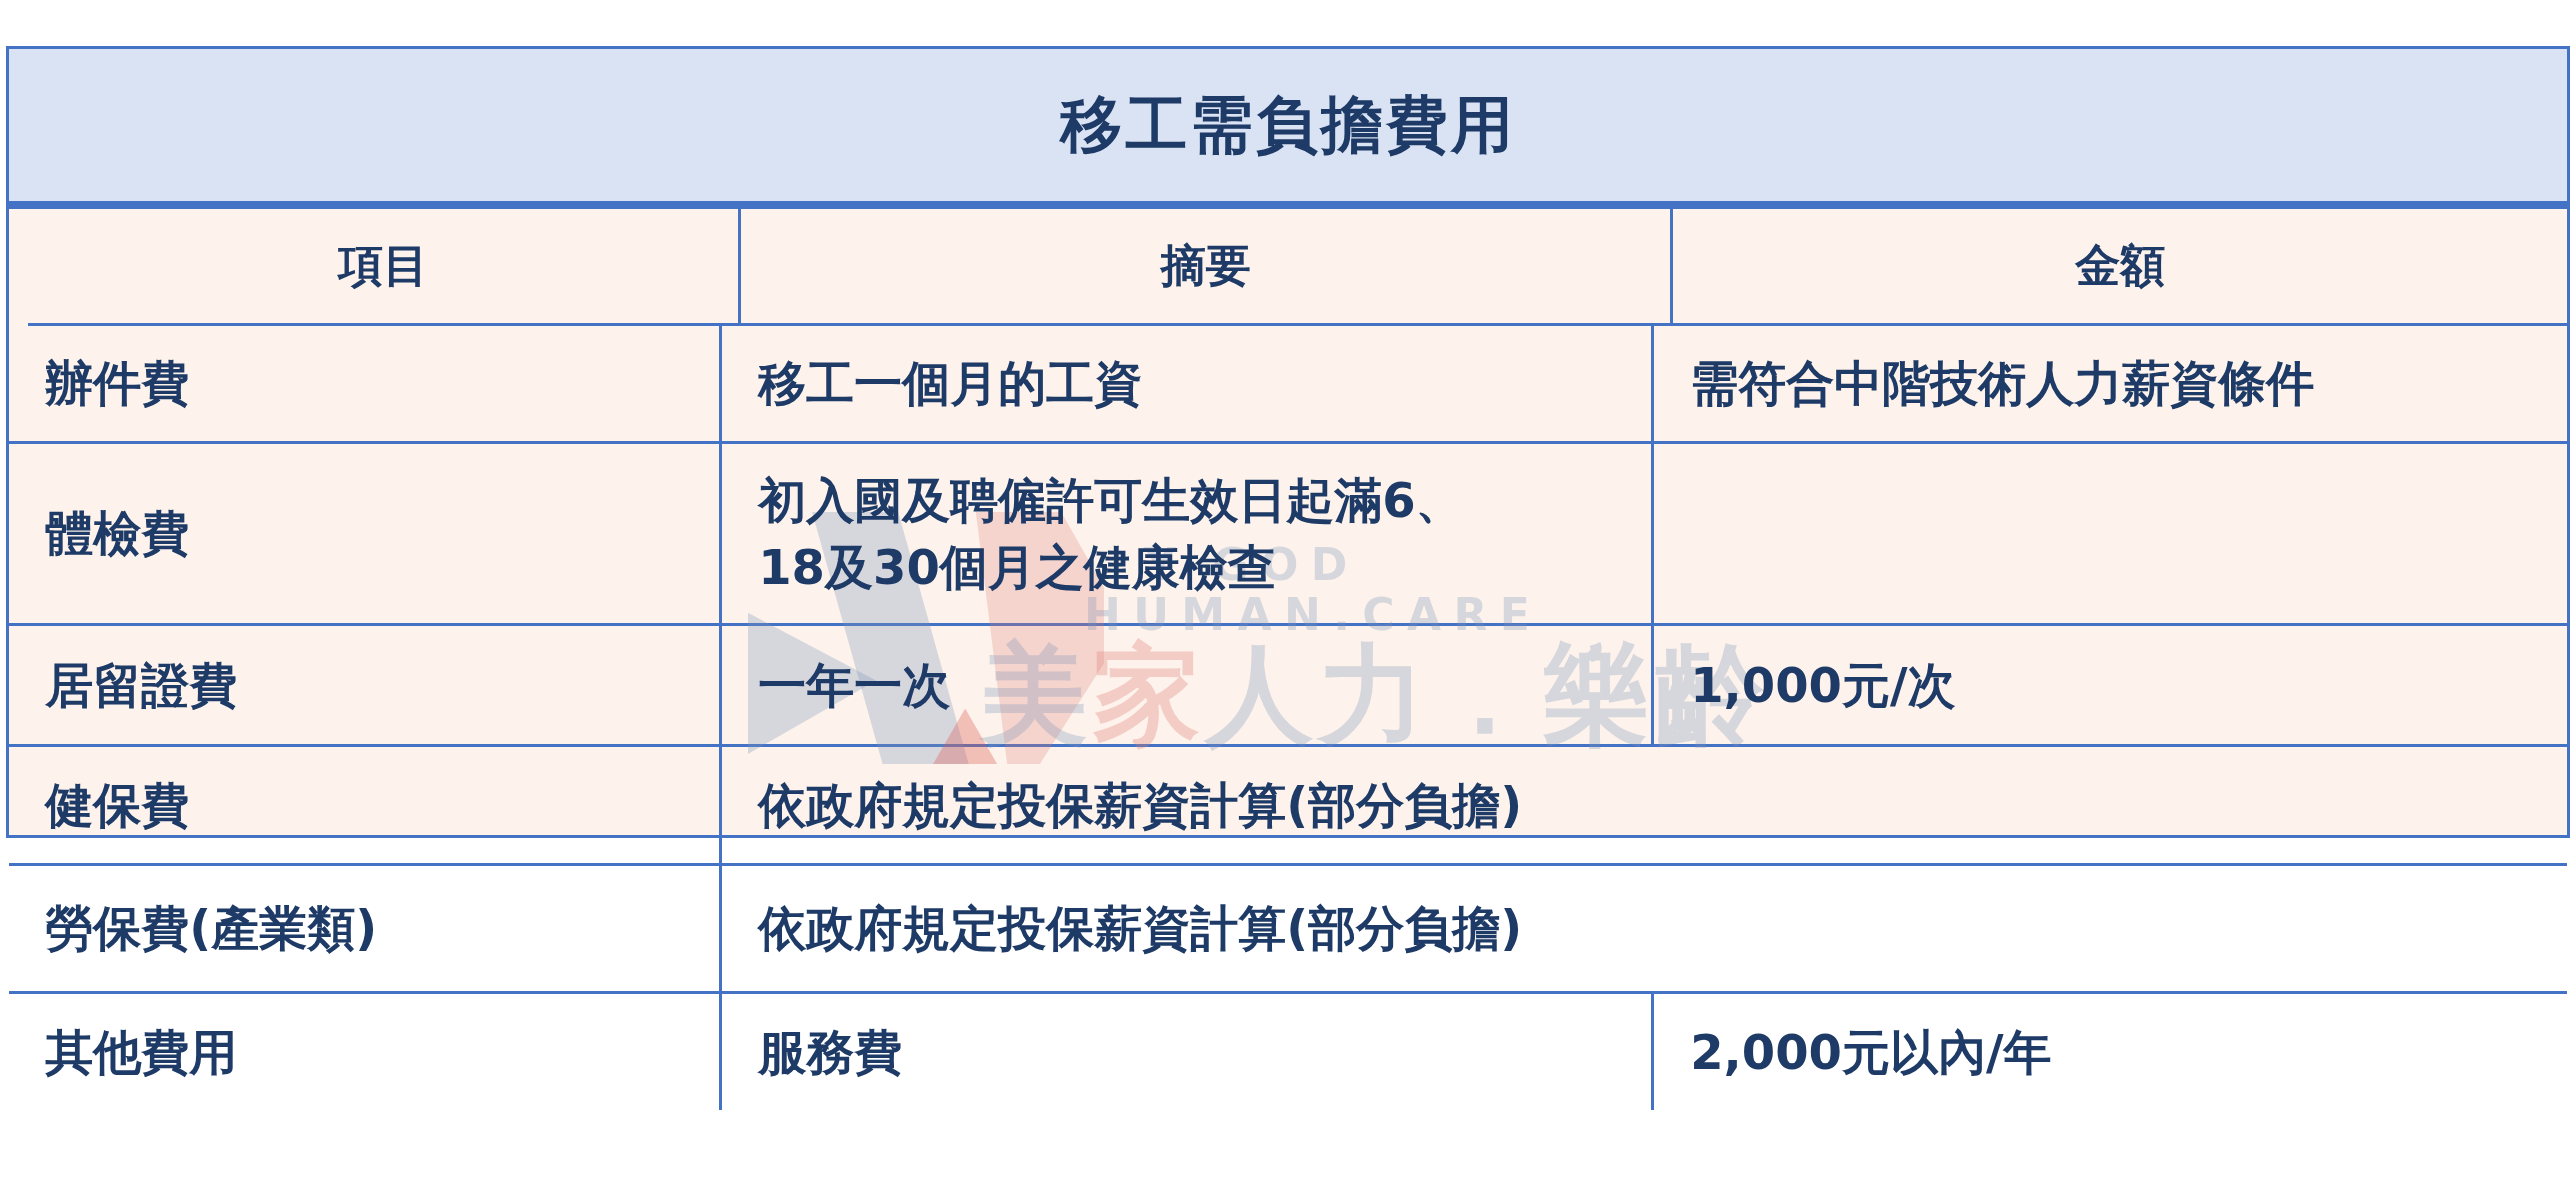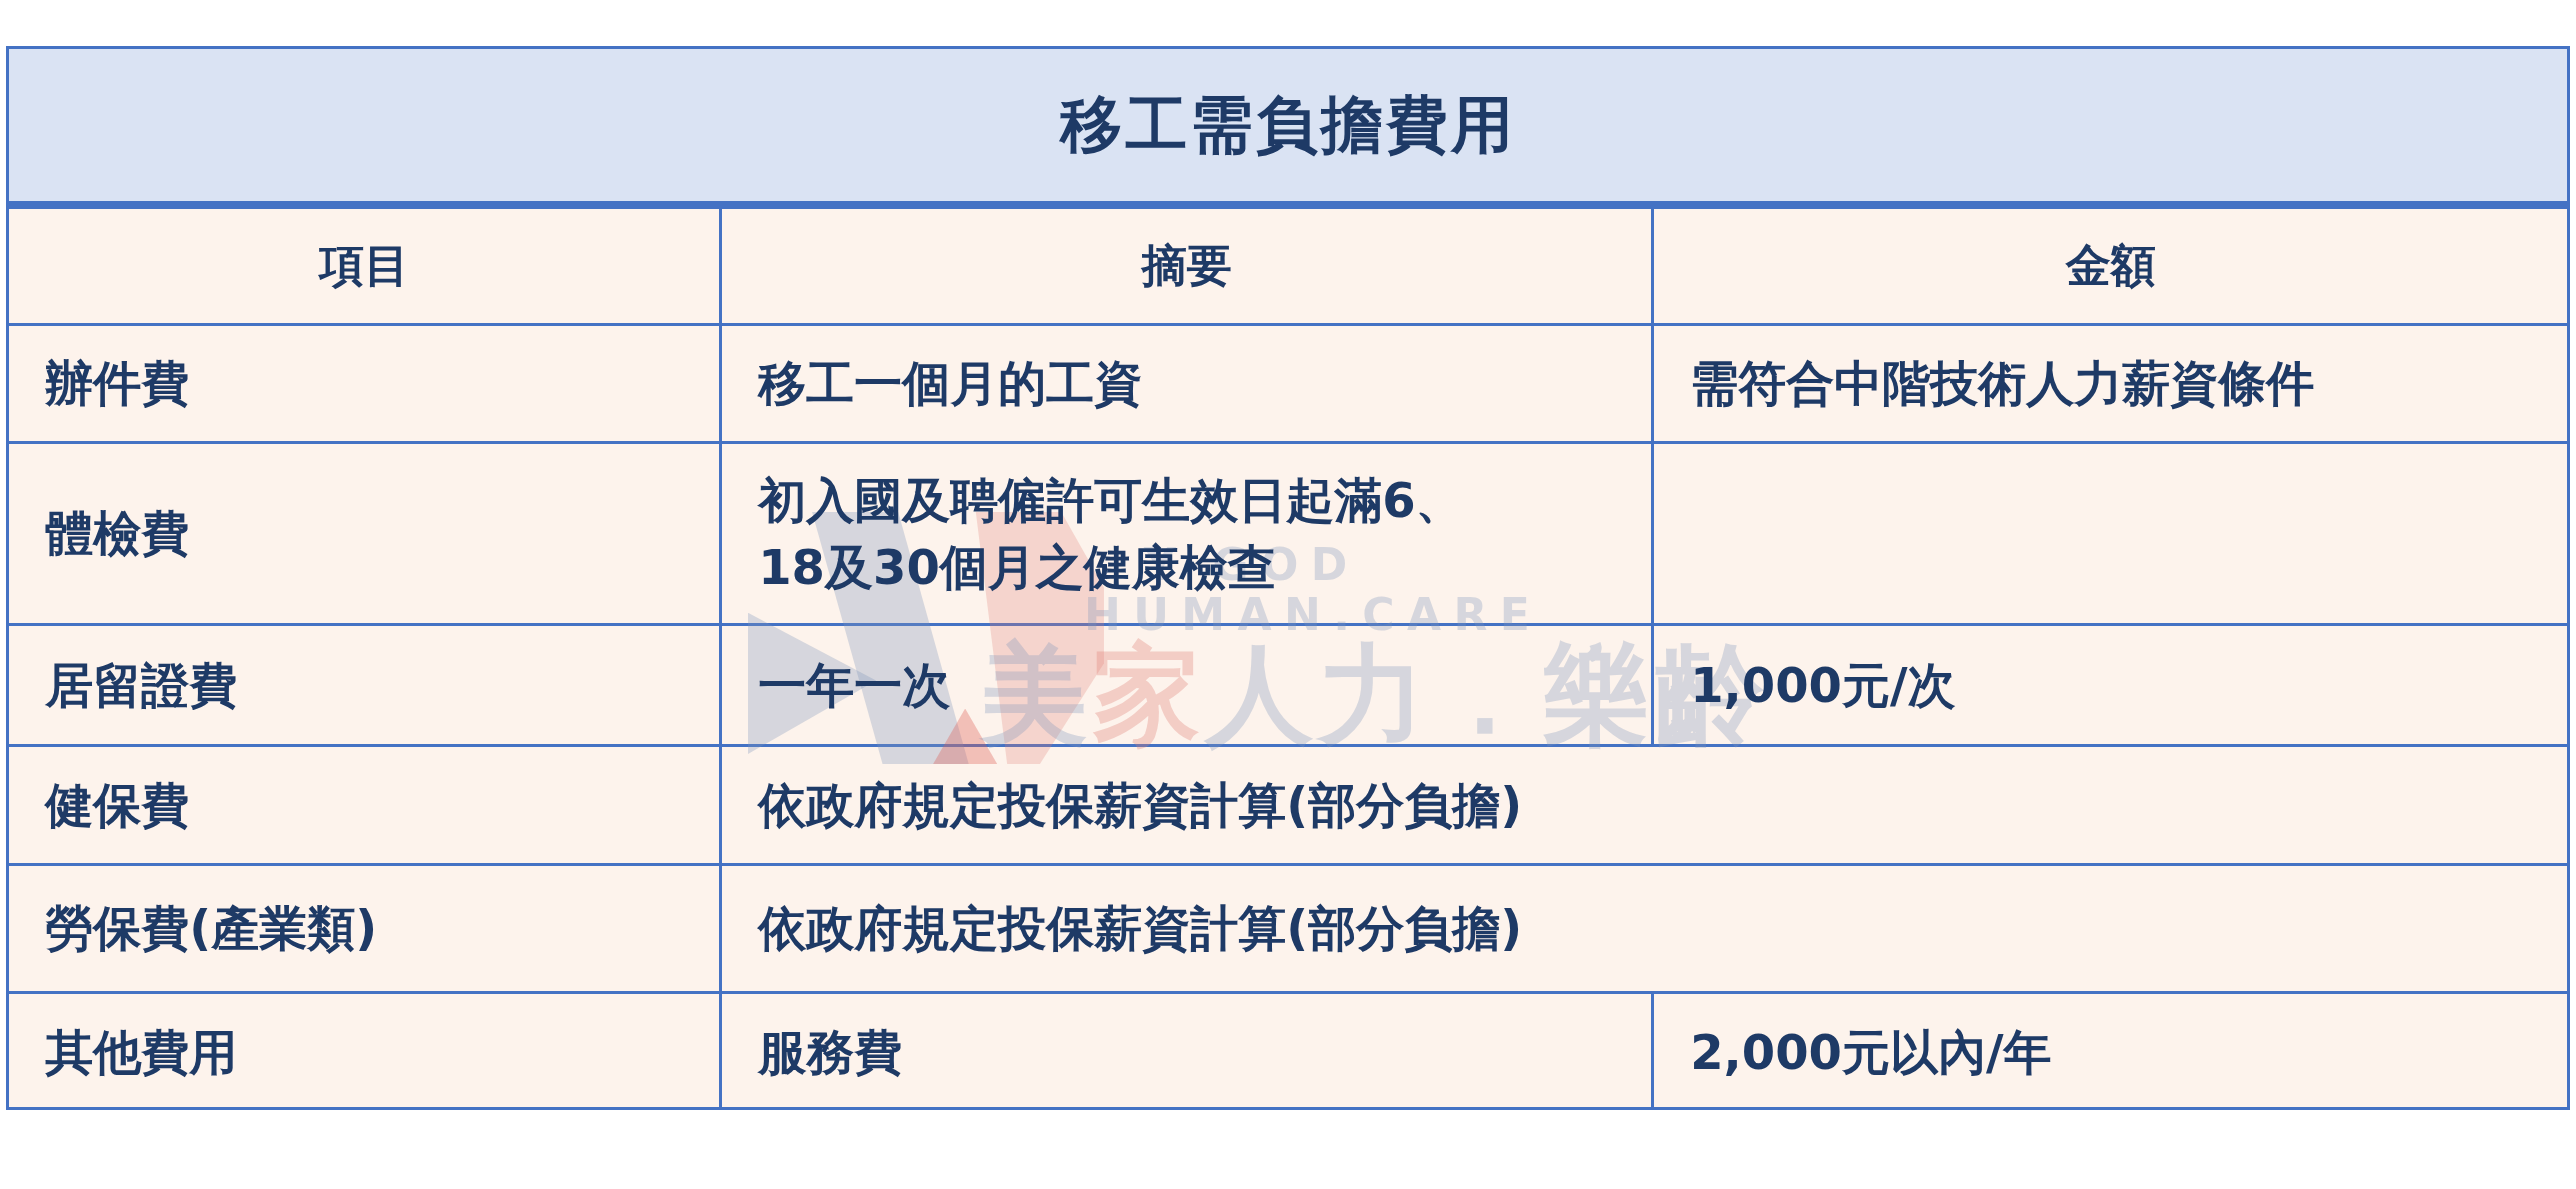--- a/index.html
+++ b/index.html
@@ -2,33 +2,33 @@
 <html lang="zh-Hant" style="font-size:12.4px"><head>
 <meta charset="utf-8">
 <style>
   html,body{margin:0;padding:0;background:#ffffff;}
   .stage{
     position:relative;width:2576px;height:1189px;background:#ffffff;overflow:hidden;
     font-family:"DejaVu Sans","Liberation Sans",sans-serif;
   }
   
   .tbl{
-    position:absolute;left:6.2px;top:46px;width:2564px;height:1064px;
+    position:absolute;left:6.2px;top:46px;width:2564px;height:792px;
     border:3.9px solid #4472C4;background:#FDF3EC;box-sizing:border-box;
   }
   .row{display:flex;box-sizing:border-box;border-bottom:3.1px solid #4472C4;}
   .title-row{
     height:160px;border-bottom-width:8.5px;background:#DAE3F3;
     align-items:center;justify-content:center;
   }
   .title-text{
     font-size:62px;font-weight:700;color:#1E3A66;letter-spacing:3.1px;
     position:relative;z-index:2;
   }
-  .header-row{height:117px;}
+  .header-row{height:117px;margin-left:19px;}
   .r1{height:118px;}
   .r2{height:182px;}
   .r3{height:121px;}
   .r4{height:119px;}
   .r5{height:128px;}
   .r6{height:116px;border-bottom:none;}
   .cell{
     box-sizing:border-box;display:flex;align-items:center;
     padding:0 31px 0 36px;font-size:48px;font-weight:600;color:#1E3A66;line-height:1.38;
   }

